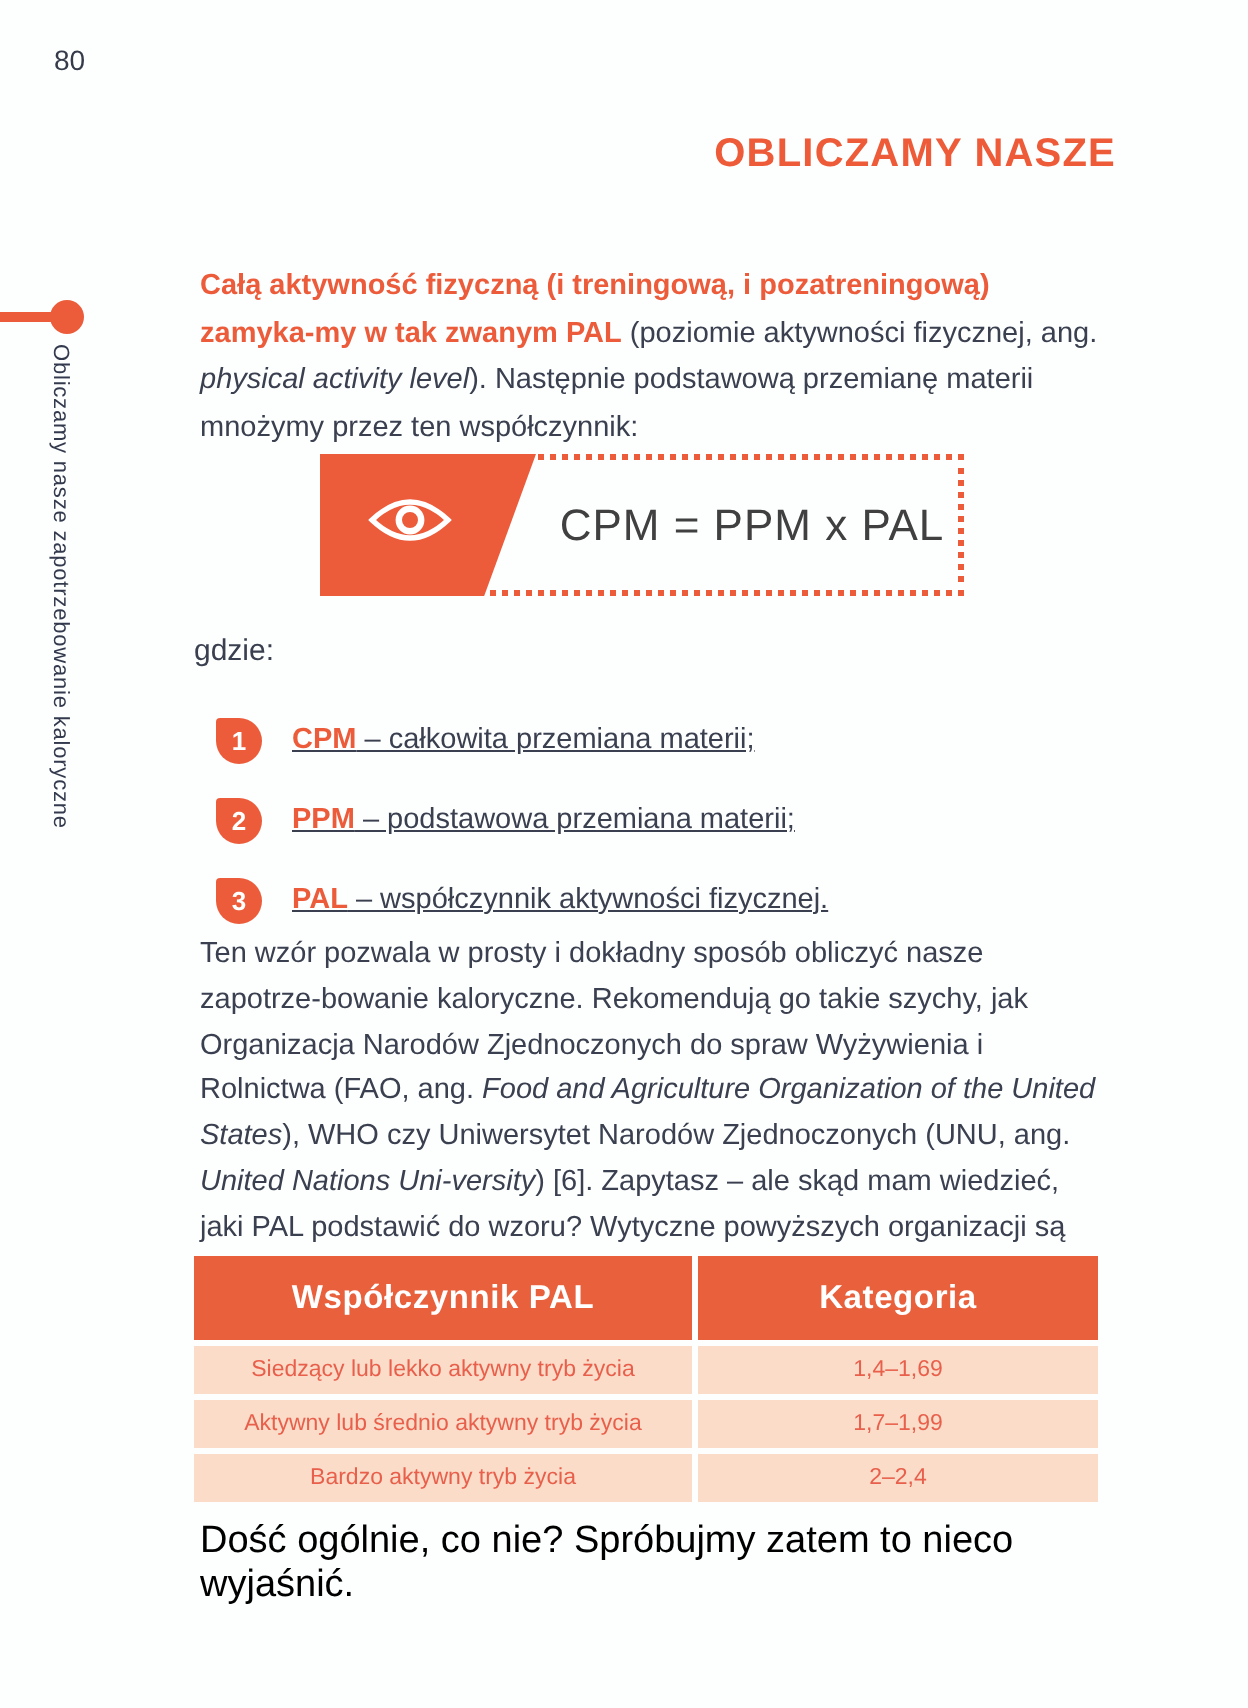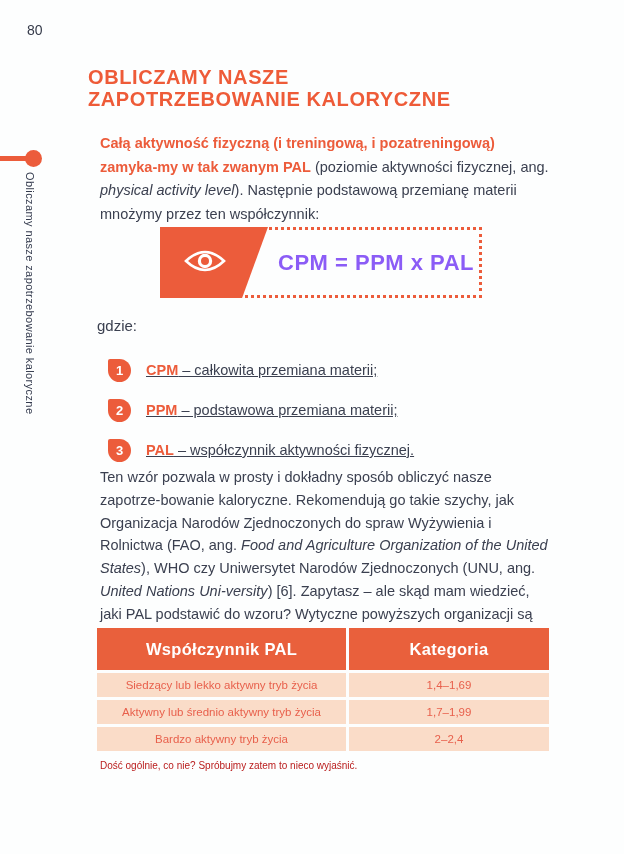--- a/index.html
+++ b/index.html
@@ -39,21 +39,21 @@
     writing-mode: vertical-rl;
     font-size: 11px;
     letter-spacing: 0.4px;
     color: #333a4d;
     white-space: nowrap;
   }
   .title {
     position: absolute;
     left: 88px; top: 66px;
     width: 470px;
-    text-align: left;
+    text-align: right;
     color: #ee5b38;
     font-size: 20px;
     font-weight: bold;
     letter-spacing: 0.6px;
     line-height: 22px;
   }
   .para {
     position: absolute;
     left: 100px;
     width: 452px;
@@ -79,23 +79,23 @@
     width: 108px; height: 71px;
     background: #ec5c3b;
     clip-path: polygon(0 0, 100% 0, 76% 100%, 0 100%);
     display: flex; align-items: center;
   }
   .formula-shape svg { margin-left: 22px; }
   .formula-text {
     position: absolute;
     left: 110px; right: 0; top: 0; bottom: 0;
     display: flex; align-items: center; justify-content: center;
-    color: #8b5cf6;
+    color: #404040;
     font-size: 22px;
-    font-weight: bold;
+    font-weight: normal;
     letter-spacing: 0.5px;
     white-space: nowrap;
   }
   .where-label {
     position: absolute;
     left: 97px; top: 317px;
     font-size: 15px;
   }
   
   .def-list { position: absolute; left: 108px; top: 350px; width: 440px; }
@@ -137,36 +137,36 @@
     color: #e8604c;
     font-size: 11.5px;
     height: 24px;
     display: flex; align-items: center; justify-content: center;
     text-align: center;
   }
   .closing {
     position: absolute;
     left: 100px; top: 760px;
     width: 452px;
-    font-size: 10px;
-    color: #b91c1c;
+    font-size: 19px;
+    color: #000000;
   }
 </style>
 </head>
 <body>
 
 <div class="page">
 
   <div class="page-number">80</div>
 
   <div class="rail-line"></div>
   <div class="rail-dot"></div>
   <div class="sidebar-title">Obliczamy nasze  zapotrzebowanie kaloryczne</div>
 
-  <h1 class="title"><span>OBLICZAMY NASZE</span><br><span>ZAPOTRZEBOWANIE KALORYCZNE</span></h1>
+  <h1 class="title"><span>OBLICZAMY NASZE</span><br></h1>
 
   <p class="para para-intro"><span class="lead-bold">Całą aktywność fizyczną (i treningową, i pozatreningową) zamyka-my w tak zwanym PAL</span><span> (poziomie aktywności fizycznej, ang. </span><span class="it">physical activity level</span><span>). Następnie podstawową przemianę materii mnożymy przez ten współczynnik:</span></p>
 
   <div class="formula-box">
     <div class="formula-shape">
       <span>
         <svg width="46" height="28" viewBox="0 0 46 28" fill="none">
           <path d="M4 14 Q23 -4 42 14 Q23 32 4 14 Z" stroke="#ffffff" stroke-width="2.6"></path>
           <circle cx="23" cy="14" r="5.6" stroke="#ffffff" stroke-width="3.2" fill="none"></circle>
         </svg>

